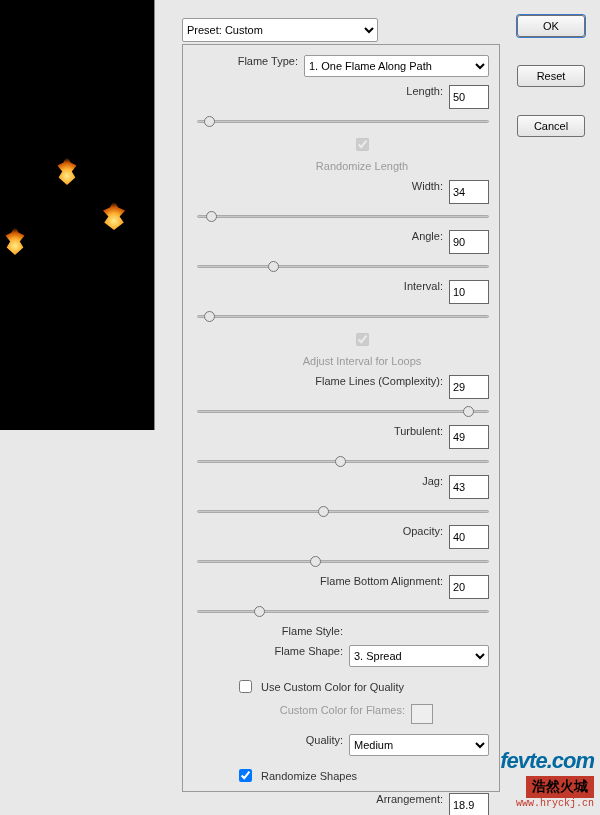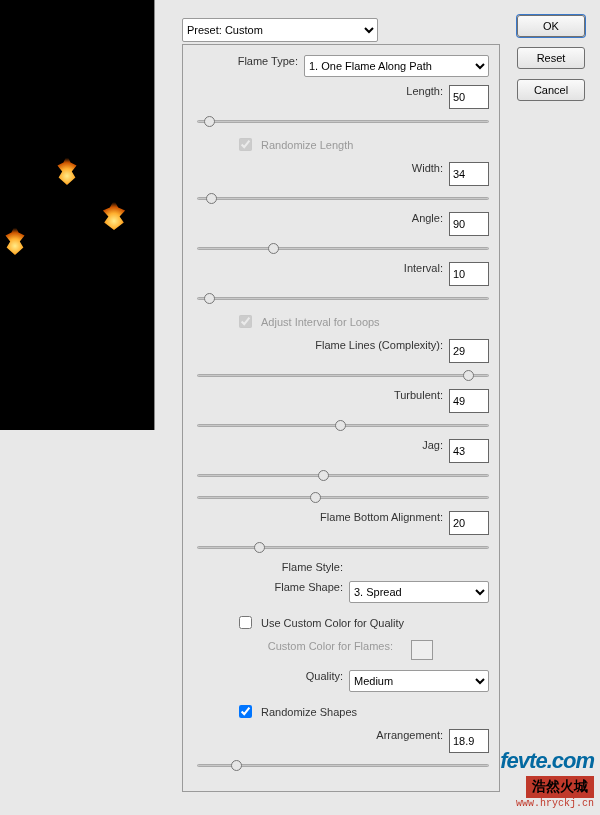--- a/index.html
+++ b/index.html
@@ -131,41 +131,41 @@
     background: #e6e6e6;
     border: 1px solid #777;
     border-radius: 50%;
   }
   .chk {
     display: flex;
     align-items: center;
     margin: 6px 0 8px 42px;
     gap: 6px;
   }
-  .chk.disabled { color: #9a9a9a; }
+  .chk.disabled { color: #9a9a9a; flex-direction: column; }
   .chk input[type=checkbox] {
     width: 13px; height: 13px;
   }
   .chk.disabled input[type=checkbox]{
     accent-color: #bdbdbd;
   }
   .swatch {
     width: 20px;
     height: 18px;
     border: 1px solid #999;
     background: #eee;
   }
   .buttons-col {
     position: absolute;
     right: 15px;
     top: 15px;
     width: 68px;
     display: flex;
     flex-direction: column;
-    gap: 10px;
+    gap: 28px;
   }
   button.dlg-btn {
     height: 22px;
     background: linear-gradient(#fafafa, #e3e3e3);
     border: 1px solid #707070;
     border-radius: 3px;
     font-size: 11px;
     cursor: pointer;
   }
   button.dlg-btn.primary {
@@ -260,20 +260,24 @@
     <input class="numbox" value="49" style="">
   </div>
   <div class="slider-wrap"><input type="range" min="0" max="100" value="49" style=""></div>
 
   <div class="row" style="justify-content:flex-end;">
     <span class="label">Jag:</span>
     <input class="numbox" value="43" style="">
   </div>
   <div class="slider-wrap"><input type="range" min="0" max="100" value="43" style=""></div>
 
+  <div class="row" style="justify-content:flex-end;">
+    <span class="label">Opacity:</span>
+    <input class="numbox" value="40" style="">
+  </div>
   <div class="slider-wrap"><input type="range" min="0" max="100" value="40" style=""></div>
 
   <div class="row" style="justify-content:flex-end;">
     <span class="label">Flame Bottom Alignment:</span>
     <input class="numbox" value="20" style="">
   </div>
   <div class="slider-wrap"><input type="range" min="0" max="100" value="20" style=""></div>
 
   <div class="row" style="margin-top:6px;">
     <span class="label" style="width:150px;">Flame Style:</span>
@@ -284,21 +288,21 @@
     <select class="wide">
       <option>3. Spread</option>
     </select>
   </div>
 
   <div class="chk" style="margin-left:42px; margin-top:10px;">
     <input type="checkbox" style="">
     <span>Use Custom Color for Quality</span>
   </div>
 
-  <div class="row" style="justify-content:flex-end; margin:4px 56px 10px 0;gap:12px;">
+  <div class="row" style="justify-content:flex-end; margin:4px 56px 10px 0;">
     <span class="label disabled">Custom Color for Flames:</span>
     <div class="swatch"></div>
   </div>
 
   <div class="row" style="margin-top:2px;">
     <span class="label" style="width:150px;">Quality:</span>
     <select class="wide">
       <option>Medium</option>
     </select>
   </div>

